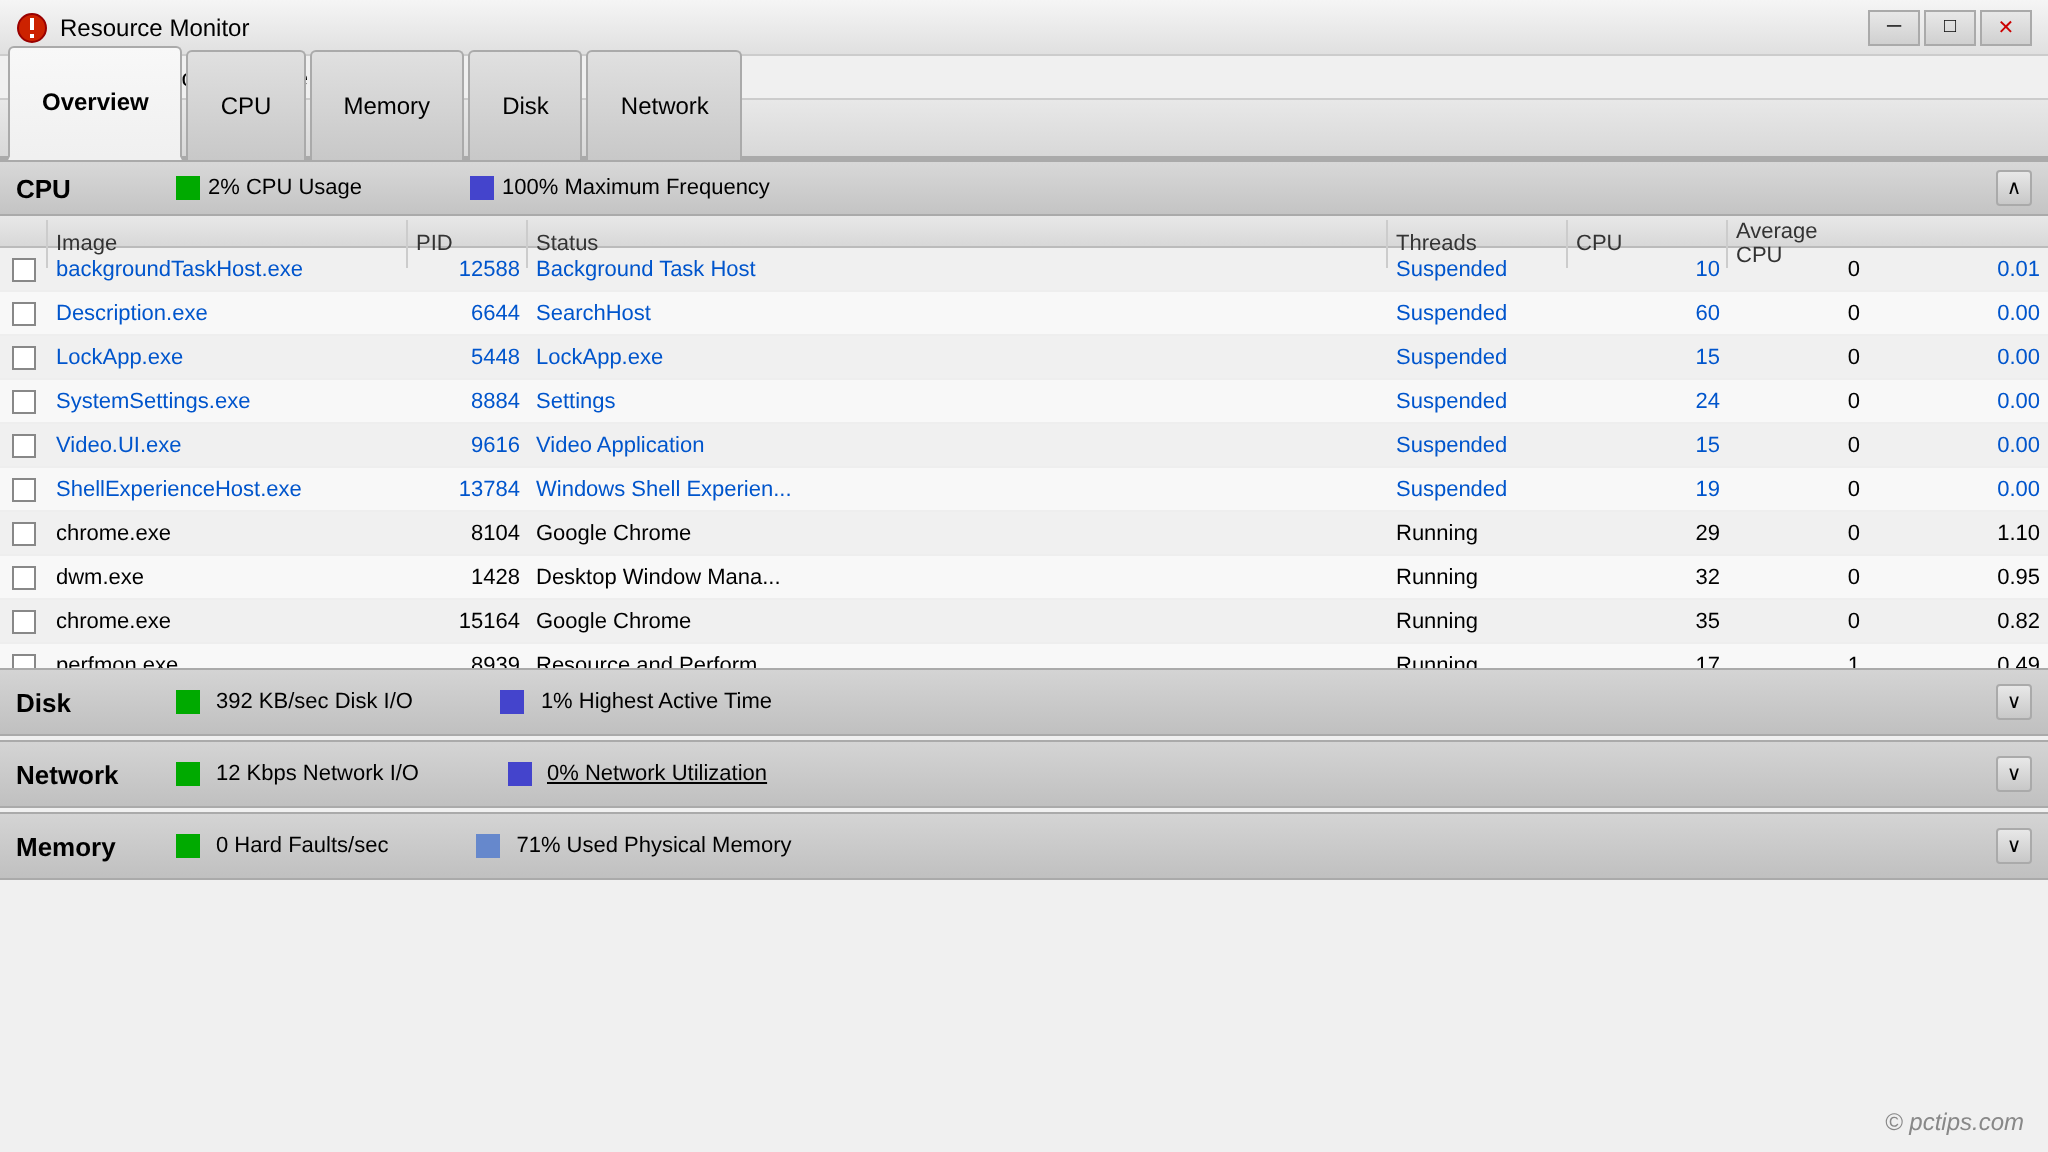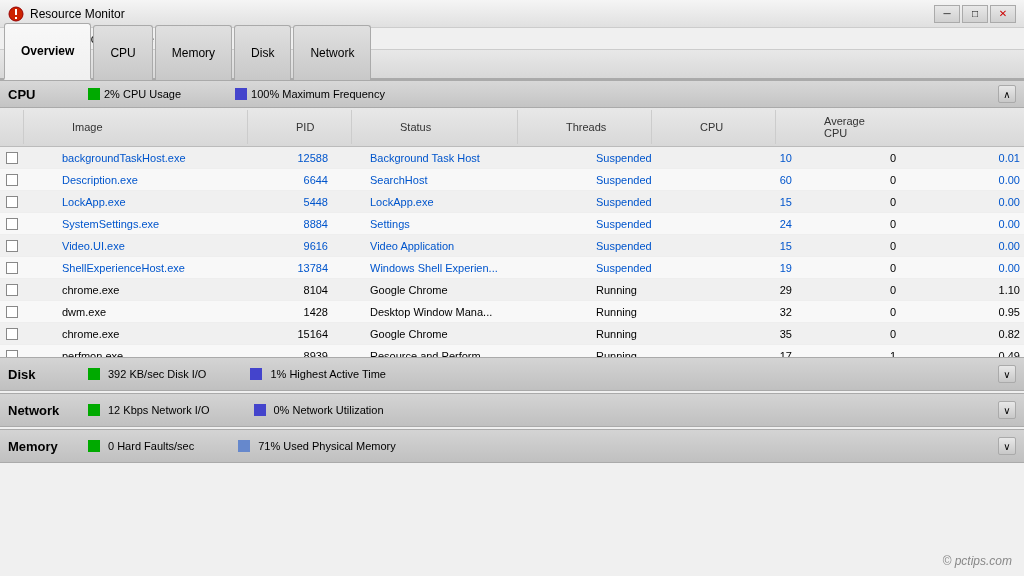--- a/index.html
+++ b/index.html
@@ -122,23 +122,22 @@
       align-items: center;
       justify-content: center;
       font-size: 10px;
     }
     .cpu-table-header {
       display: grid;
       grid-template-columns: 24px 180px 60px 1fr 90px 80px 70px 90px;
       background: linear-gradient(to bottom, #e8e8e8, #d8d8d8);
       border-bottom: 1px solid #bbb;
       padding: 2px 0;
-      height: 39px;
-      align-items: center;
-      gap: 44px;
+      height: 16px;
+      align-items: center;
     }
     .col-header {
       font-size: 11px;
       font-weight: normal;
       color: #333;
       padding: 0 4px;
       border-right: 1px solid #ccc;
       height: 100%;
       display: flex;
       align-items: center;
@@ -147,21 +146,20 @@
     .table-body {
       overflow: hidden;
       max-height: 210px;
     }
     .table-row {
       display: grid;
       grid-template-columns: 24px 180px 60px 1fr 90px 80px 70px 90px;
       border-bottom: 1px solid #eee;
       height: 22px;
       align-items: center;
-      gap: 34px;
     }
     .table-row:nth-child(even) {
       background: #f8f8f8;
     }
     .cell {
       padding: 0 4px;
       font-size: 11px;
       overflow: hidden;
       white-space: nowrap;
       text-overflow: ellipsis;
@@ -435,21 +433,21 @@
       </div>
       <div class="section-arrow">∨</div>
     </div>
 
     <div class="bottom-section" style="margin-top:2px;">
       <span class="section-title">Network</span>
       <div class="section-metrics">
         <span class="metric-indicator green"></span>
         <span class="metric-text" style="margin-left:4px;margin-right:40px;">12 Kbps Network I/O</span>
         <span class="metric-indicator blue"></span>
-        <span class="metric-text" style="margin-left:4px;">0% Network Utilization</span>
+        <span class="metric-text" style="margin-left:4px;text-decoration:underline;">0% Network Utilization</span>
       </div>
       <div class="section-arrow">∨</div>
     </div>
 
     <div class="bottom-section" style="margin-top:2px;">
       <span class="section-title">Memory</span>
       <div class="section-metrics">
         <span class="metric-indicator green"></span>
         <span class="metric-text" style="margin-left:4px;margin-right:40px;">0 Hard Faults/sec</span>
         <span class="metric-indicator blue" style="background:#6688cc;"></span>

